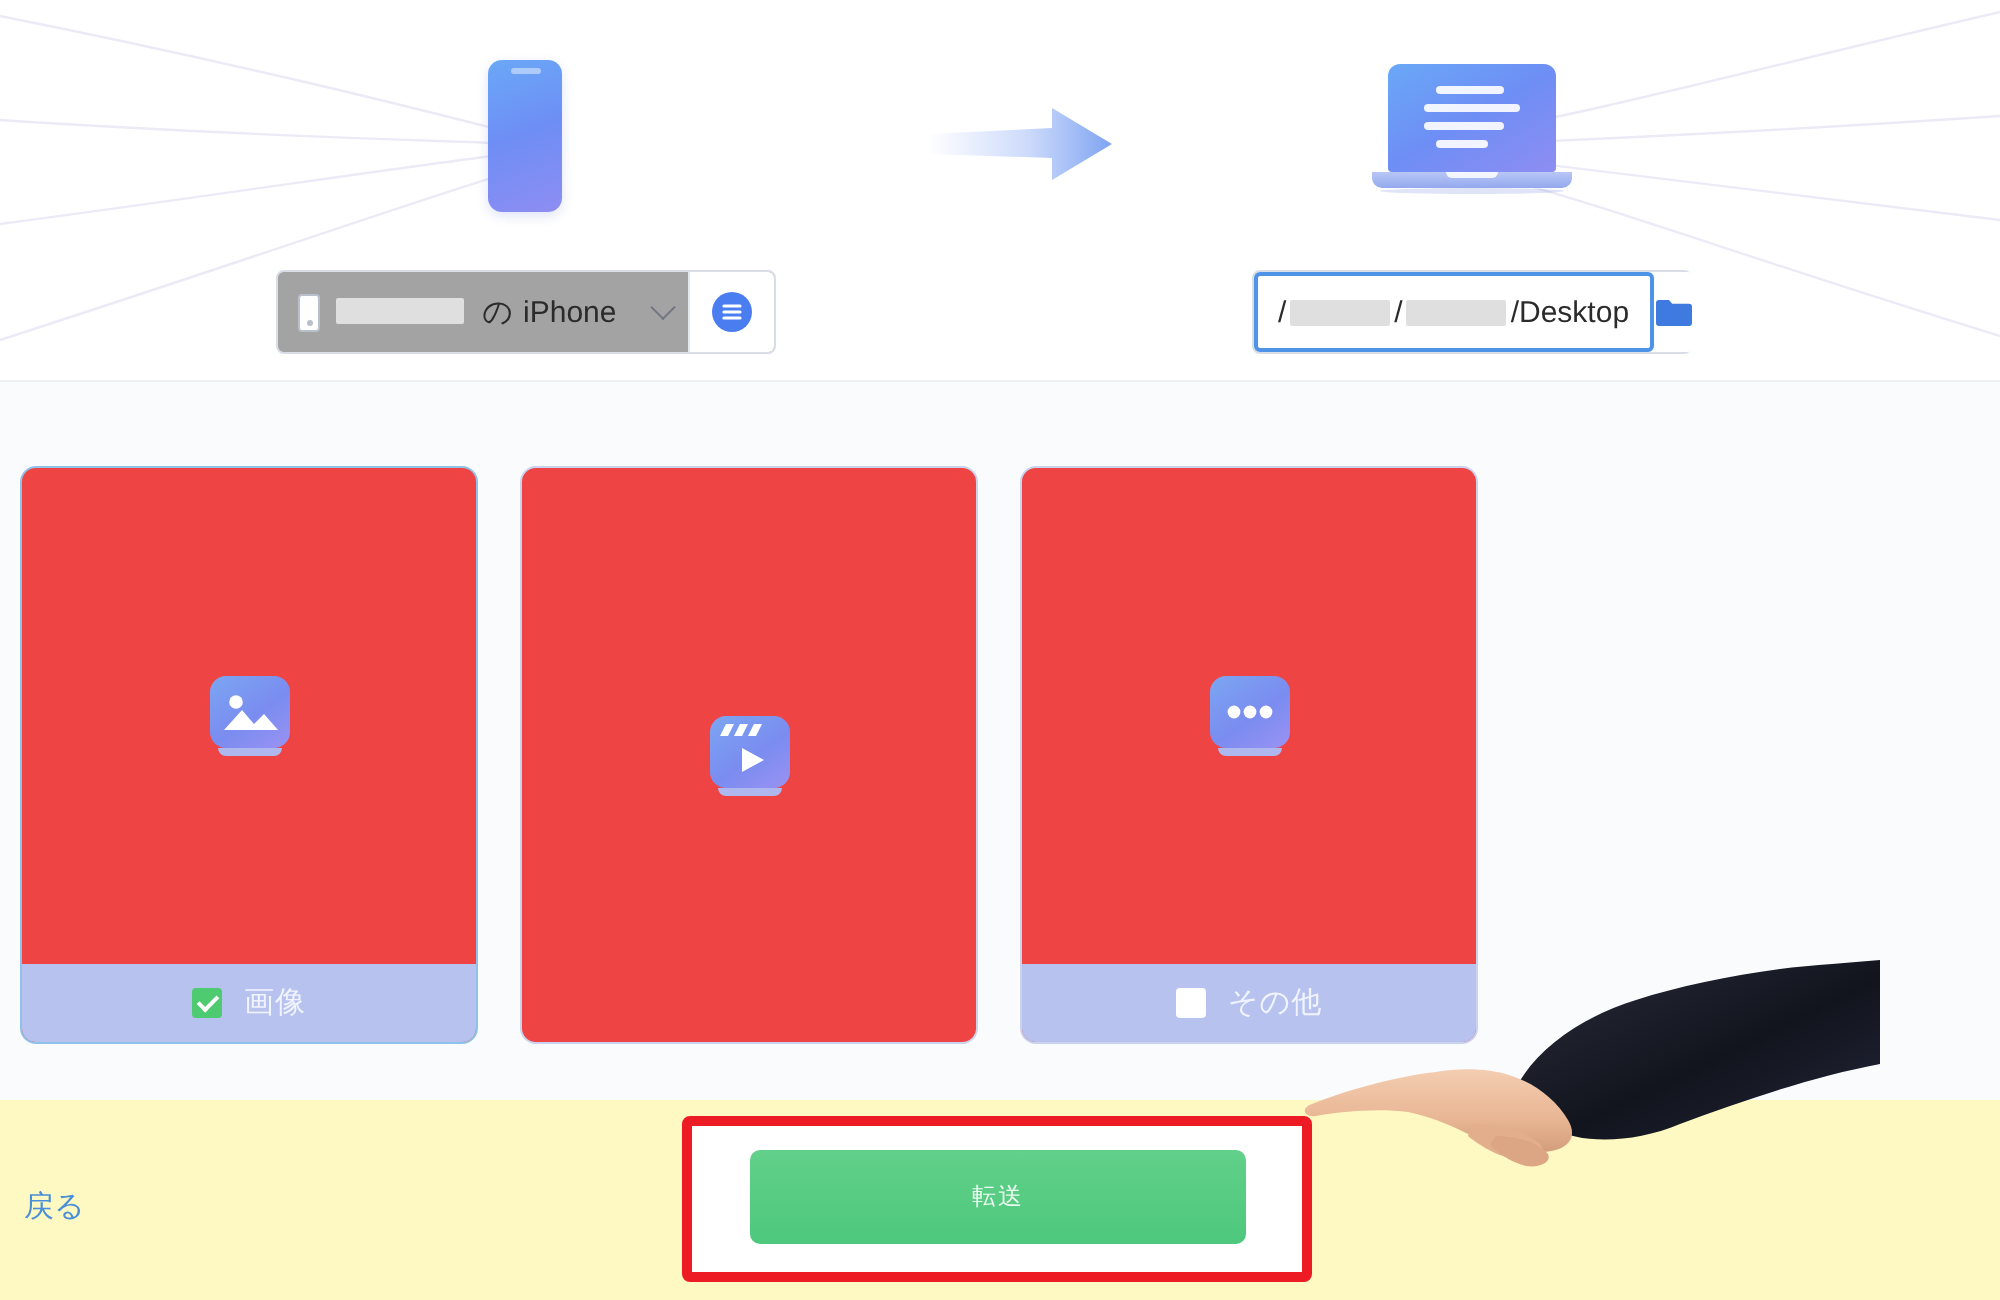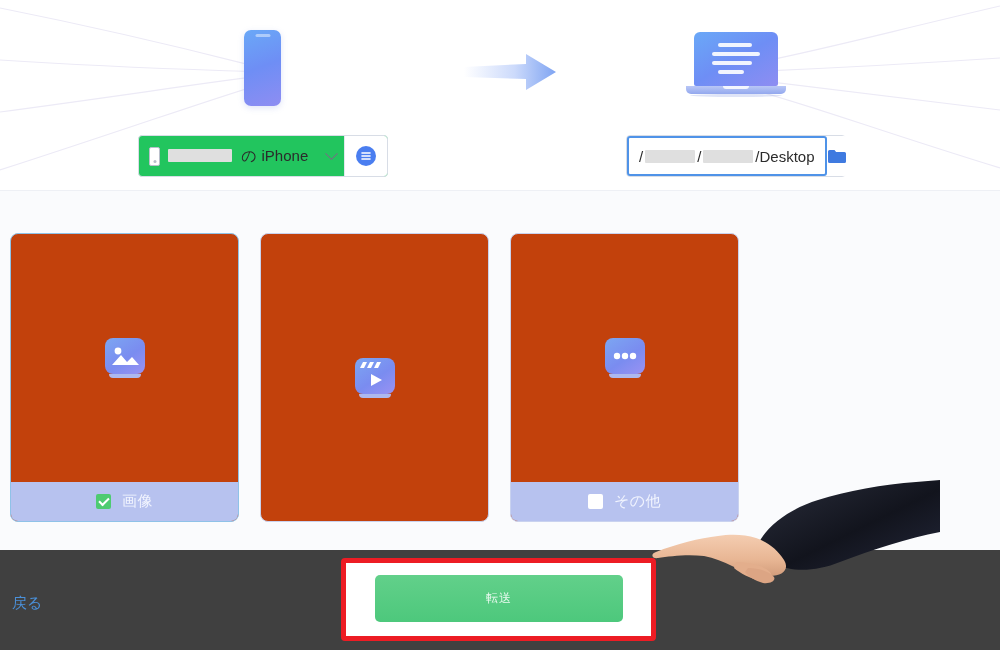--- a/index.html
+++ b/index.html
@@ -71,21 +71,21 @@
 
   .arrow { position: absolute; left: 462px; top: 52px; width: 96px; height: 40px; }
 
   
   .selectors { position: absolute; left: 0; top: 128px; width: 1000px; height: 62px; }
 
   .src-group {
     position: absolute; left: 138px; top: 7px;
     display: flex; align-items: stretch;
     width: 250px; height: 42px;
-    border: 1px solid #d8dde6; border-radius: 4px; background: #22c55e;
+    border: 1px solid #d8dde6; border-radius: 4px; background: #a3a3a3;
   }
   .src-select {
     flex: 1; display: flex; align-items: center; gap: 8px;
     padding: 0 8px 0 10px; position: relative;
     border-right: 1px solid #e3e7ee;
     cursor: pointer;
   }
   .mini-phone {
     width: 11px; height: 19px; border-radius: 2px;
     border: 1px solid #b9bfcb; background: #fff; position: relative; flex: none;
@@ -126,21 +126,21 @@
 
   
   .cards-area {
     position: absolute; left: 0; top: 190px; width: 1000px; height: 360px;
     background: #fafbfd; border-top: 1px solid #eef0f5;
   }
   .cards { position: absolute; left: 10px; top: 42px; display: flex; gap: 21px; }
   .card {
     width: 229px; height: 289px;
     border: 1px solid #c9d2ef; border-radius: 8px;
-    background: #c2410c; overflow: hidden;
+    background: #ef4444; overflow: hidden;
     display: flex; flex-direction: column; cursor: pointer;
   }
   .card.selected { border-color: #8fc2e8; }
   .card-body { flex: 1; display: flex; align-items: center; justify-content: center; }
   .card-foot {
     height: 39px; background: #b7c2ef;
     display: flex; align-items: center; justify-content: center; gap: 11px;
   }
   .cb {
     width: 15px; height: 15px; border-radius: 2px;
@@ -160,21 +160,21 @@
     position: absolute; left: 0; top: 0; width: 40px; height: 36px;
     border-radius: 8px;
     background: linear-gradient(145deg, #7ca6f2 0%, #7a8cf0 55%, #9a92f3 100%);
   }
   .ficon .shelf {
     position: absolute; left: 4px; top: 36px; width: 32px; height: 4px;
     border-radius: 0 0 4px 4px; background: #aeb8ee;
   }
 
   
-  .footer { position: absolute; left: 0; top: 550px; width: 1000px; height: 100px; background: #404040; }
+  .footer { position: absolute; left: 0; top: 550px; width: 1000px; height: 100px; background: #fef9c3; }
   .back-link {
     position: absolute; left: 12px; top: 44px;
     font-size: 15px; color: #4a90d9; cursor: pointer;
   }
   .highlight-box {
     position: absolute; left: 341px; top: 558px;
     width: 315px; height: 83px;
     border: 5px solid #ed1c24; border-radius: 4px; background: #ffffff;
   }
   .transfer-btn {

